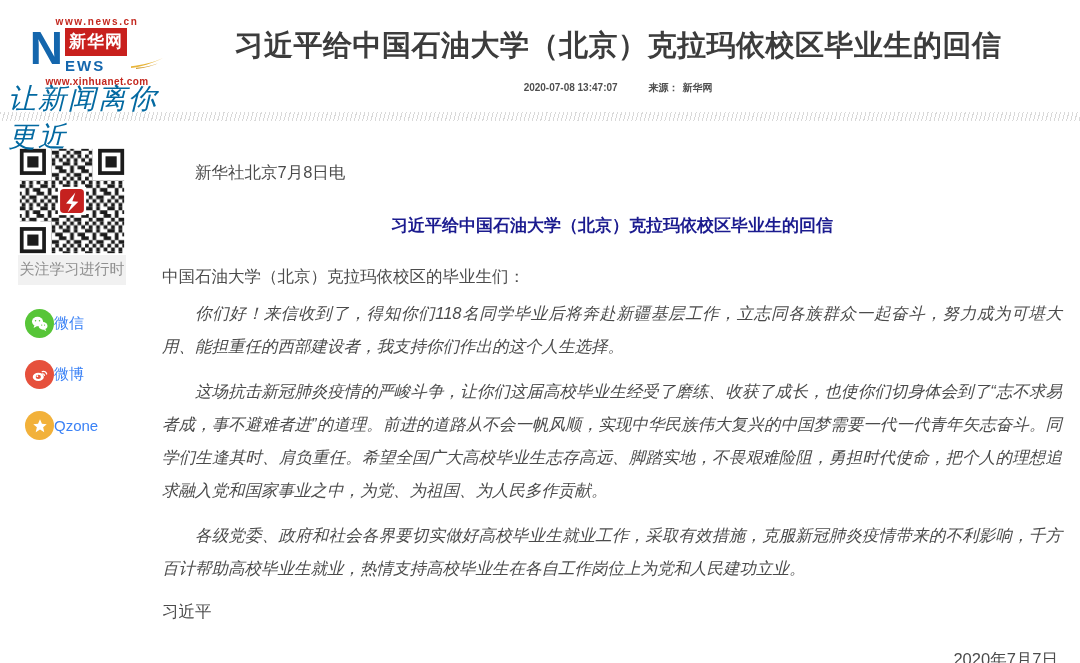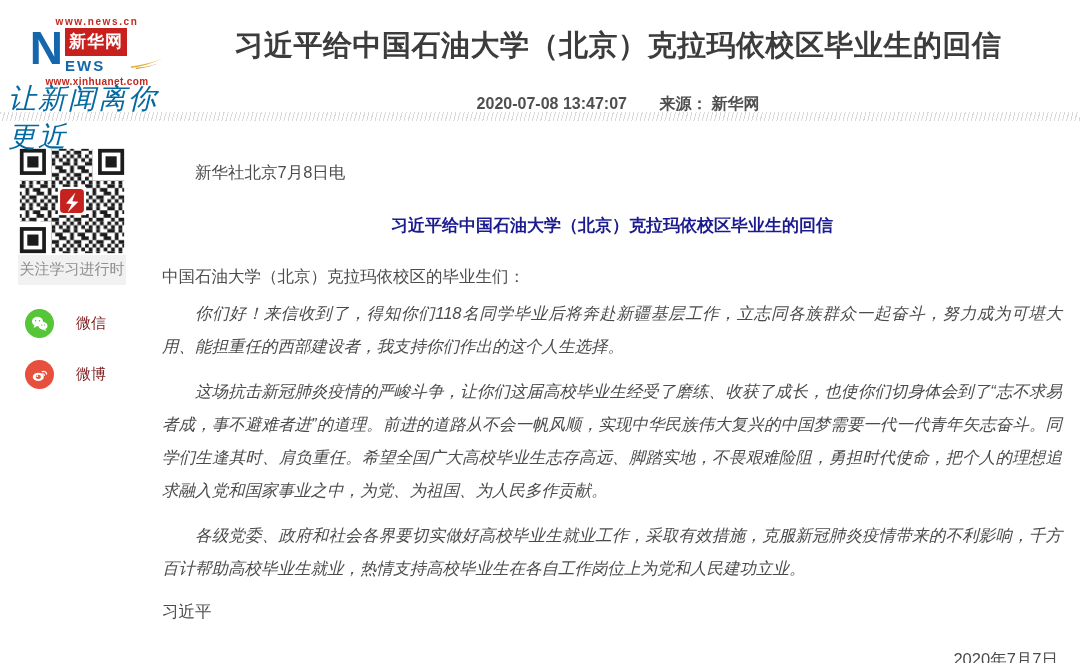--- a/index.html
+++ b/index.html
@@ -20,21 +20,21 @@
   .logo-ews-row { position: relative; display: flex; align-items: center; margin-top: 1px; gap: 24px; }
   .logo-ews { color: #1466ad; font-weight: 800; font-size: 15px; letter-spacing: 2px; }
   .logo-swoosh { margin-left: 1px; margin-top: -4px; }
   .logo-url-bottom { color: #c3281f; font-size: 10px; font-weight: bold; margin-top: 2px; letter-spacing: .4px; }
   .slogan { position: absolute; left: 8px; top: 80px; width: 155px; color: #0369a1;
             font-size: 28px; letter-spacing: 2px; font-family: "DejaVu Serif", serif; font-style: italic; }
 
   .head-center { position: absolute; left: 168px; right: 12px; top: 26px; text-align: center; }
   .page-title { font-size: 29px; color: #3c3c3c; font-weight: bold; letter-spacing: .5px;
                 white-space: nowrap; }
-  .meta { margin-top: 28px; font-size: 16px; font-weight: bold; color: #4f4f4f; }
+  .meta { margin-top: 15px; font-size: 10px; font-weight: bold; color: #4f4f4f; }
   .meta-src { margin-left: 28px; }
   .meta-src .src-name { margin-left: 4px; }
 
   
   .hatch-divider { height: 9px; width: 100%;
      background: repeating-linear-gradient(105deg, #d9d9d9 0, #d9d9d9 1px, #ffffff 1px, #ffffff 4px); }
 
   
   .main { display: flex; padding: 26px 18px 0 18px; }
 
@@ -43,21 +43,21 @@
   .qr-svg { width: 108px; height: 108px; display: block; }
   .qr-caption { background: #f1f1f1; color: #8f8f8f; font-size: 15px; text-align: center;
                 padding: 5px 0 6px; width: 108px; }
   .share { margin-top: 24px; padding-left: 7px; }
   .share-row { display: flex; align-items: center; margin-bottom: 22px; cursor: pointer; }
   .sh-ic { width: 29px; height: 29px; border-radius: 50%; display: flex;
            align-items: center; justify-content: center; flex: 0 0 29px; }
   .wechat { background: #57c538; }
   .weibo  { background: #e6503c; }
   .qzone  { background: #f2b13a; }
-  .share-label { margin-left: 22px; color: #7f1d1d; font-size: 15px; }
+  .share-label { color: #3b82f6; font-size: 15px; }
 
   article { flex: 1; margin-left: 34px; color: #4b4b4b; font-size: 16.5px; }
   .dateline { text-indent: 2em; line-height: 30px; margin-top: 10px; }
   .article-title { text-align: center; color: #1b1b8f; font-size: 17px; font-weight: bold;
                    margin: 27px 0 24px; }
   .salutation { line-height: 30px; margin-bottom: 4px; }
   .para { text-indent: 2em; line-height: 33px; text-align: justify; margin: 6px 0 12px; font-style: italic; }
   .signature { text-align: left; margin: 6px 4px 0 0; line-height: 28px; }
   .sign-date { text-align: right; margin: 20px 4px 0 0; line-height: 28px; }
 </style>
@@ -182,20 +182,28 @@
               <ellipse cx="10.5" cy="15" rx="7" ry="5.2" fill="#fff"></ellipse>
               <ellipse cx="10.5" cy="15" rx="3.3" ry="2.7" fill="#e6503c"></ellipse>
               <circle cx="9.3" cy="14.2" r="1.1" fill="#fff"></circle>
               <path d="M15.5 8.3 Q20 7.2 21 11.3" stroke="#fff" stroke-width="1.7" fill="none" stroke-linecap="round"></path>
               <path d="M15 11.3 Q17.7 10.7 18.4 13.2" stroke="#fff" stroke-width="1.4" fill="none" stroke-linecap="round"></path>
             </svg>
           </span>
           <span class="share-label">微博</span>
         </div>
 
+        <div class="share-row">
+          <span class="sh-ic qzone">
+            <svg width="18" height="18" viewBox="0 0 24 24">
+              <path d="M12 3 L14.6 9 L21 9.6 L16.2 13.8 L17.7 20.2 L12 16.8 L6.3 20.2 L7.8 13.8 L3 9.6 L9.4 9 Z" fill="#fff"></path>
+            </svg>
+          </span>
+          <span class="share-label">Qzone</span>
+        </div>
 
       </div>
     </aside>
 
     <article>
       <p class="dateline">新华社北京7月8日电</p>
       <h2 class="article-title">习近平给中国石油大学（北京）克拉玛依校区毕业生的回信</h2>
       <p class="salutation">中国石油大学（北京）克拉玛依校区的毕业生们：</p>
       <p class="para">你们好！来信收到了，得知你们118名同学毕业后将奔赴新疆基层工作，立志同各族群众一起奋斗，努力成为可堪大用、能担重任的西部建设者，我支持你们作出的这个人生选择。</p>
       <p class="para">这场抗击新冠肺炎疫情的严峻斗争，让你们这届高校毕业生经受了磨练、收获了成长，也使你们切身体会到了“志不求易者成，事不避难者进”的道理。前进的道路从不会一帆风顺，实现中华民族伟大复兴的中国梦需要一代一代青年矢志奋斗。同学们生逢其时、肩负重任。希望全国广大高校毕业生志存高远、脚踏实地，不畏艰难险阻，勇担时代使命，把个人的理想追求融入党和国家事业之中，为党、为祖国、为人民多作贡献。</p>

